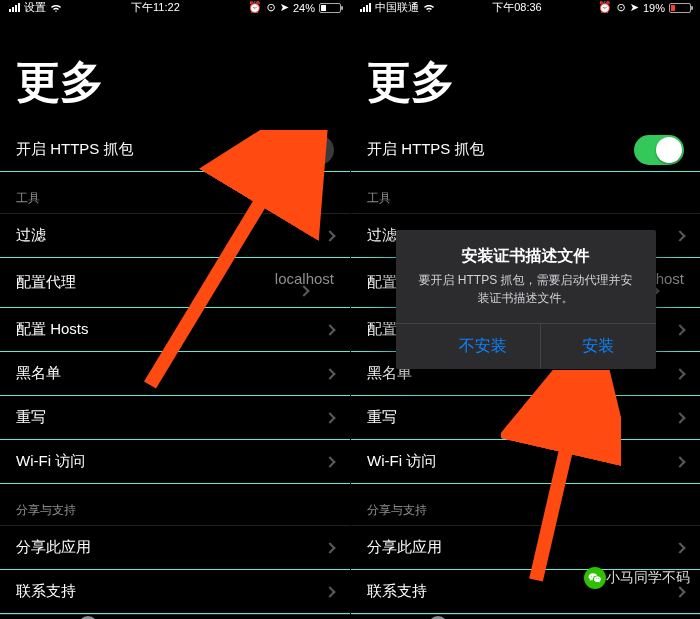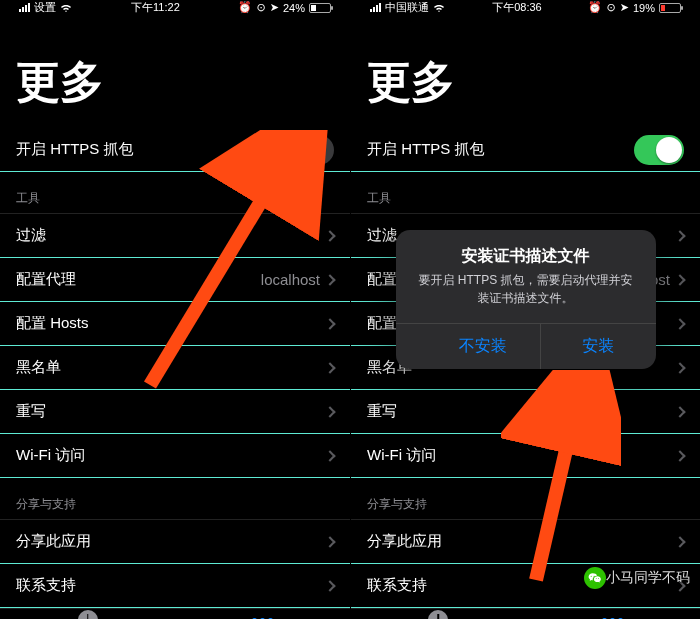--- a/index.html
+++ b/index.html
@@ -22,21 +22,21 @@
     flex-direction: column;
     overflow: hidden;
   }
   .phone + .phone { border-left: 1px solid #000; }
   
   .statusbar {
     height: 20px;
     display: flex;
     align-items: center;
     justify-content: space-between;
-    padding: 0 19px;
+    padding: 0 9px;
     font-size: 11px;
     color: #fff;
   }
   .statusbar .left, .statusbar .right { display: flex; align-items: center; gap: 4px; }
   .signal { display: inline-flex; align-items: flex-end; gap: 1px; }
   .signal span { width: 2px; background: #fff; display: inline-block; }
   .signal span:nth-child(1){height:3px}
   .signal span:nth-child(2){height:5px}
   .signal span:nth-child(3){height:7px}
   .signal span:nth-child(4){height:9px}
@@ -52,21 +52,21 @@
   }
   .row {
     display: flex;
     align-items: center;
     justify-content: space-between;
     padding: 12px 16px;
     border-bottom: 1px solid #5eead4;
     font-size: 15px;
     min-height: 44px;
   }
-  .row .accessory { display:flex; align-items:center; gap:6px; color:#8e8e93; }
+  .row .accessory { display:flex; align-items:center; color:#8e8e93;flex-direction:column; }
   .section-header {
     font-size: 12px;
     color: #8e8e93;
     padding: 18px 16px 6px 16px;
     border-bottom: 1px solid #222;
   }
   .chevron {
     width: 8px; height: 8px;
     border-top: 2px solid #5a5a5e;
     border-right: 2px solid #5a5a5e;
@@ -113,21 +113,21 @@
   .dots span { width:5px; height:5px; border-radius:50%; background:#0a84ff; }
   
   .alert-backdrop {
     position: absolute; inset: 0;
     display: flex; align-items: center; justify-content: center;
     pointer-events: none;
   }
   .alert {
     width: 260px;
     background: #2c2c2e;
-    border-radius: 14px;
+    border-radius: 2px;
     overflow: hidden;
     color: #fff;
     text-align: center;
     box-shadow: 0 8px 40px rgba(0,0,0,0.6);
   }
   .alert .a-title { font-size: 16px; font-weight: 600; padding: 16px 16px 4px; }
   .alert .a-msg { font-size: 12px; color: #d1d1d6; padding: 0 18px 16px; line-height: 1.5; }
   .alert .a-btns { display:flex; border-top: 1px solid #444; padding-left: 30px; }
   .alert .a-btn { flex:1; padding: 12px 0; font-size: 16px; color:#0a84ff; }
   .alert .a-btn + .a-btn { border-left: 1px solid #444; }

